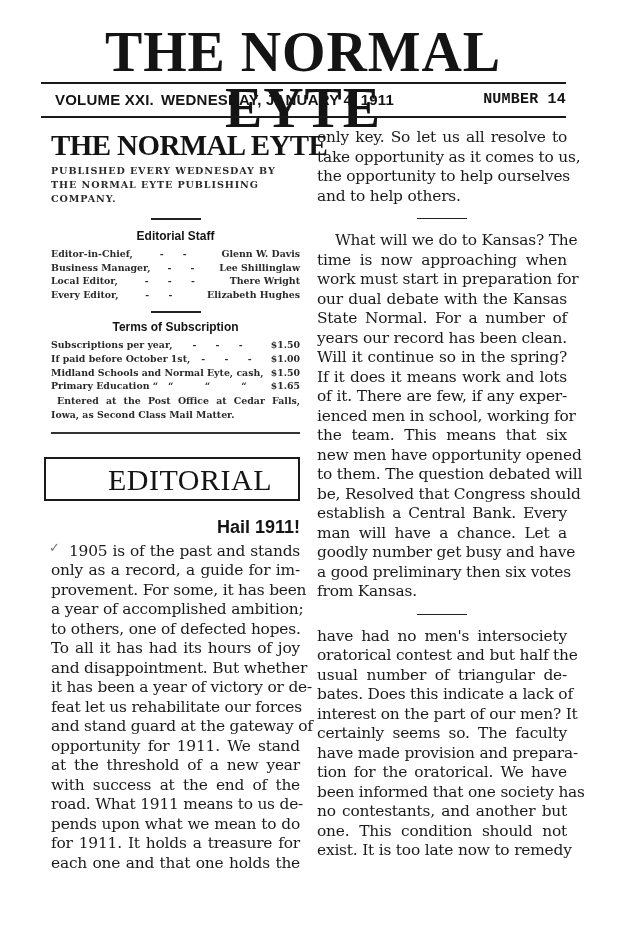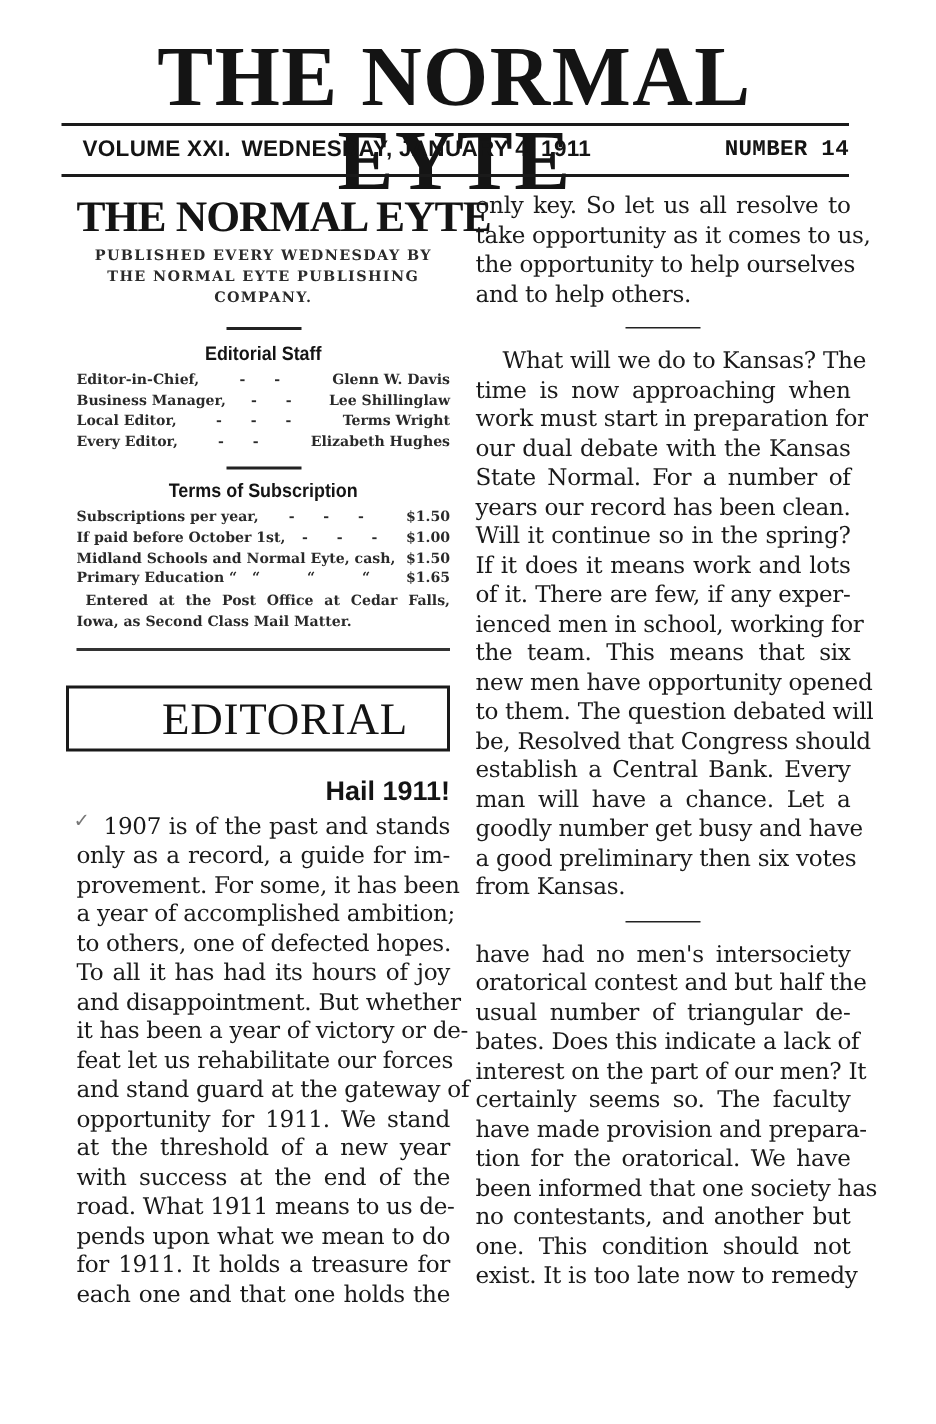--- a/index.html
+++ b/index.html
@@ -33,21 +33,21 @@
 
     
     .lcol { position: absolute; left: 51px; top: 128px; width: 249px; }
     .paper-name {
       font-family: "Liberation Serif", serif; font-weight: bold;
       font-size: 29px; line-height: 34px; text-align: center;
       letter-spacing: -0.6px; white-space: nowrap;
     }
     .pub-line {
       font-family: "DejaVu Serif", serif; font-size: 9.6px; line-height: 14px;
-      text-align: center; letter-spacing: 0.9px; font-weight: bold; color: #2a2a2a;
+      text-align: left; letter-spacing: 0.9px; font-weight: bold; color: #2a2a2a;
     }
     .short-rule { width: 50px; height: 2px; background: #222; margin: 0 auto; }
     .section-head {
       font-family: "Liberation Sans", sans-serif; font-weight: bold;
       font-size: 13px; text-align: center; transform: scaleX(0.92);
     }
     .staff-row, .sub-row {
       display: flex; justify-content: space-between;
       font-family: "DejaVu Serif", serif; font-size: 9.4px; line-height: 13.6px;
       font-weight: bold; color: #2a2a2a; white-space: nowrap;
@@ -111,21 +111,21 @@
       <span>Glenn W. Davis</span>
     </div>
     <div class="staff-row">
       <span>Business Manager,</span>
       <span class="dashes">- -</span>
       <span>Lee Shillinglaw</span>
     </div>
     <div class="staff-row">
       <span>Local Editor,</span>
       <span class="dashes">- - -</span>
-      <span>Terms Wright</span>
+      <span>There Wright</span>
     </div>
     <div class="staff-row">
       <span>Every Editor,</span>
       <span class="dashes">- -</span>
       <span>Elizabeth Hughes</span>
     </div>
   </div>
   <div class="short-rule" style="margin-top:10px"></div>
   <div class="section-head" style="margin-top:6px">Terms of Subscription</div>
   <div style="margin-top:4px">
@@ -155,21 +155,21 @@
     <div class="entered">Iowa, as Second Class Mail Matter.</div>
   </div>
   <div class="long-rule" style="margin-top:10px"></div>
 
   <div class="editorial-box" style="margin-top:23px; margin-left:-7px; margin-right:0px">EDITORIAL</div>
 
   <div class="article-head" style="margin-top:16px">Hail 1911!</div>
 
   <div class="body-text" style="margin-top:4px; position:relative">
     <span class="checkmark" style="left:-2px; top:-4px">✓</span>
-    <span class="ln indent">1907 is of the past and stands</span>
+    <span class="ln indent">1905 is of the past and stands</span>
     <span class="ln">only as a record, a guide for im-</span>
     <span class="ln">provement. For some, it has been</span>
     <span class="ln">a year of accomplished ambition;</span>
     <span class="ln">to others, one of defected hopes.</span>
     <span class="ln">To all it has had its hours of joy</span>
     <span class="ln">and disappointment. But whether</span>
     <span class="ln">it has been a year of victory or de-</span>
     <span class="ln">feat let us rehabilitate our forces</span>
     <span class="ln">and stand guard at the gateway of</span>
     <span class="ln">opportunity for 1911. We stand</span>

